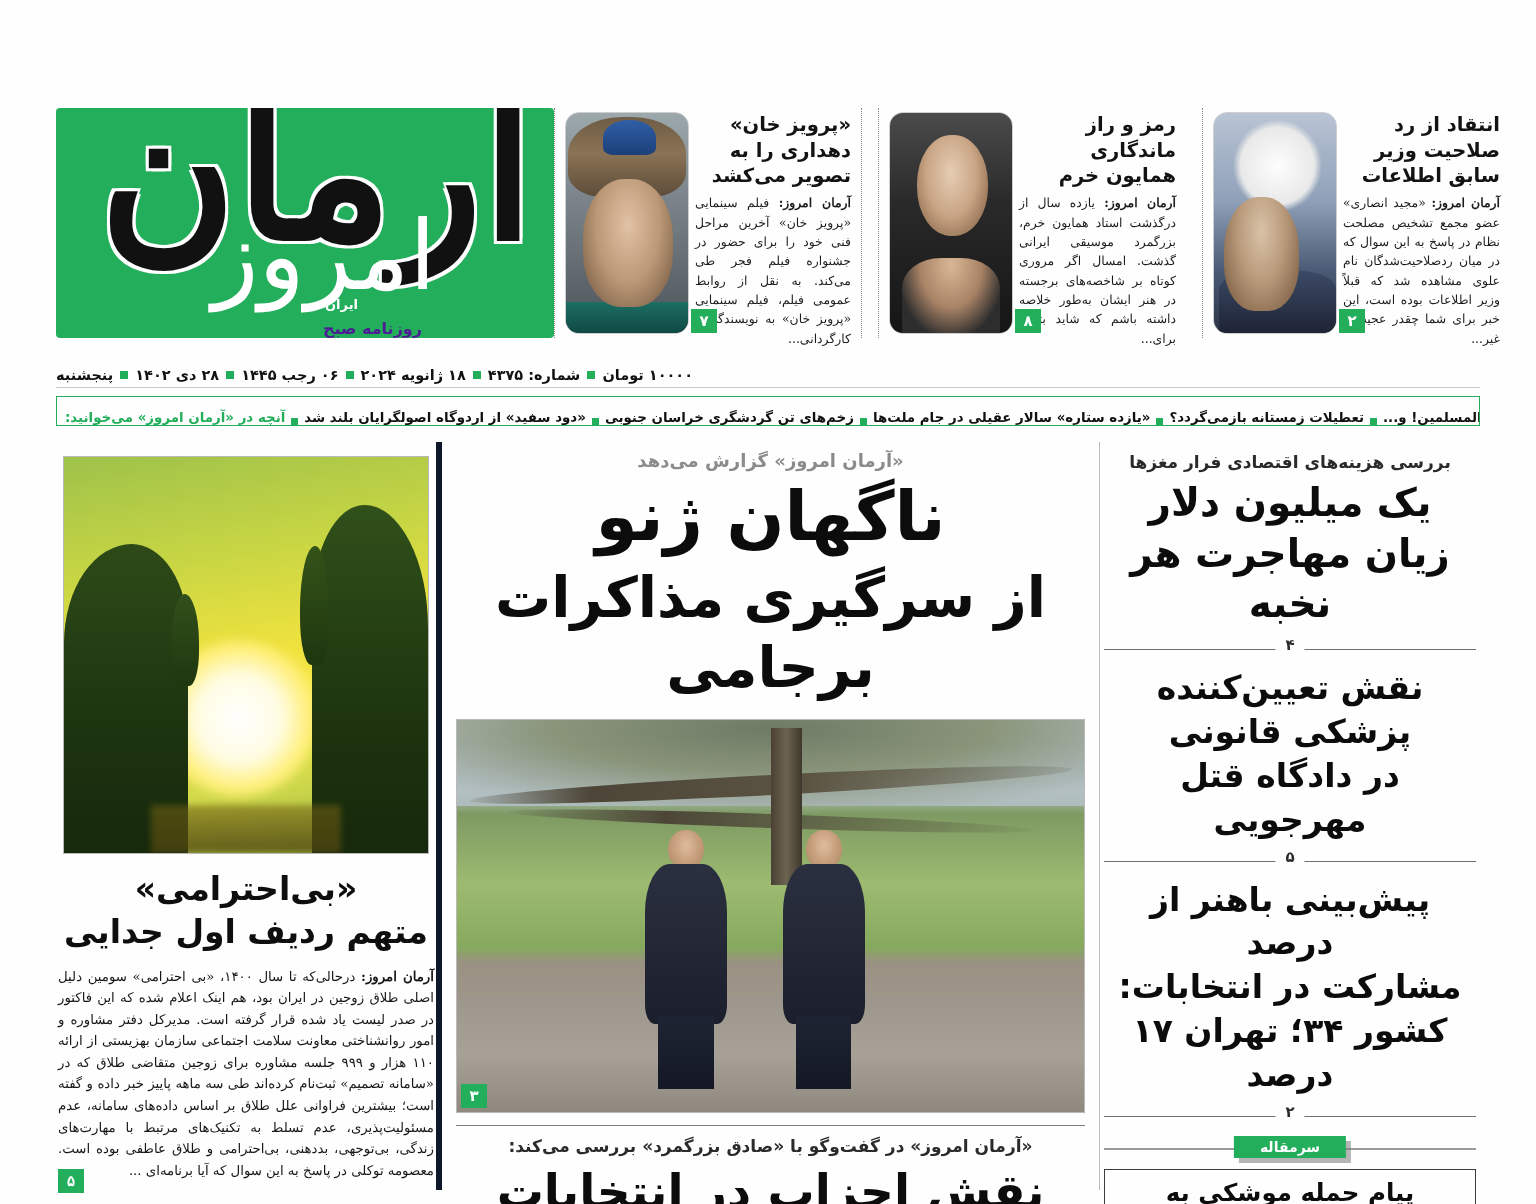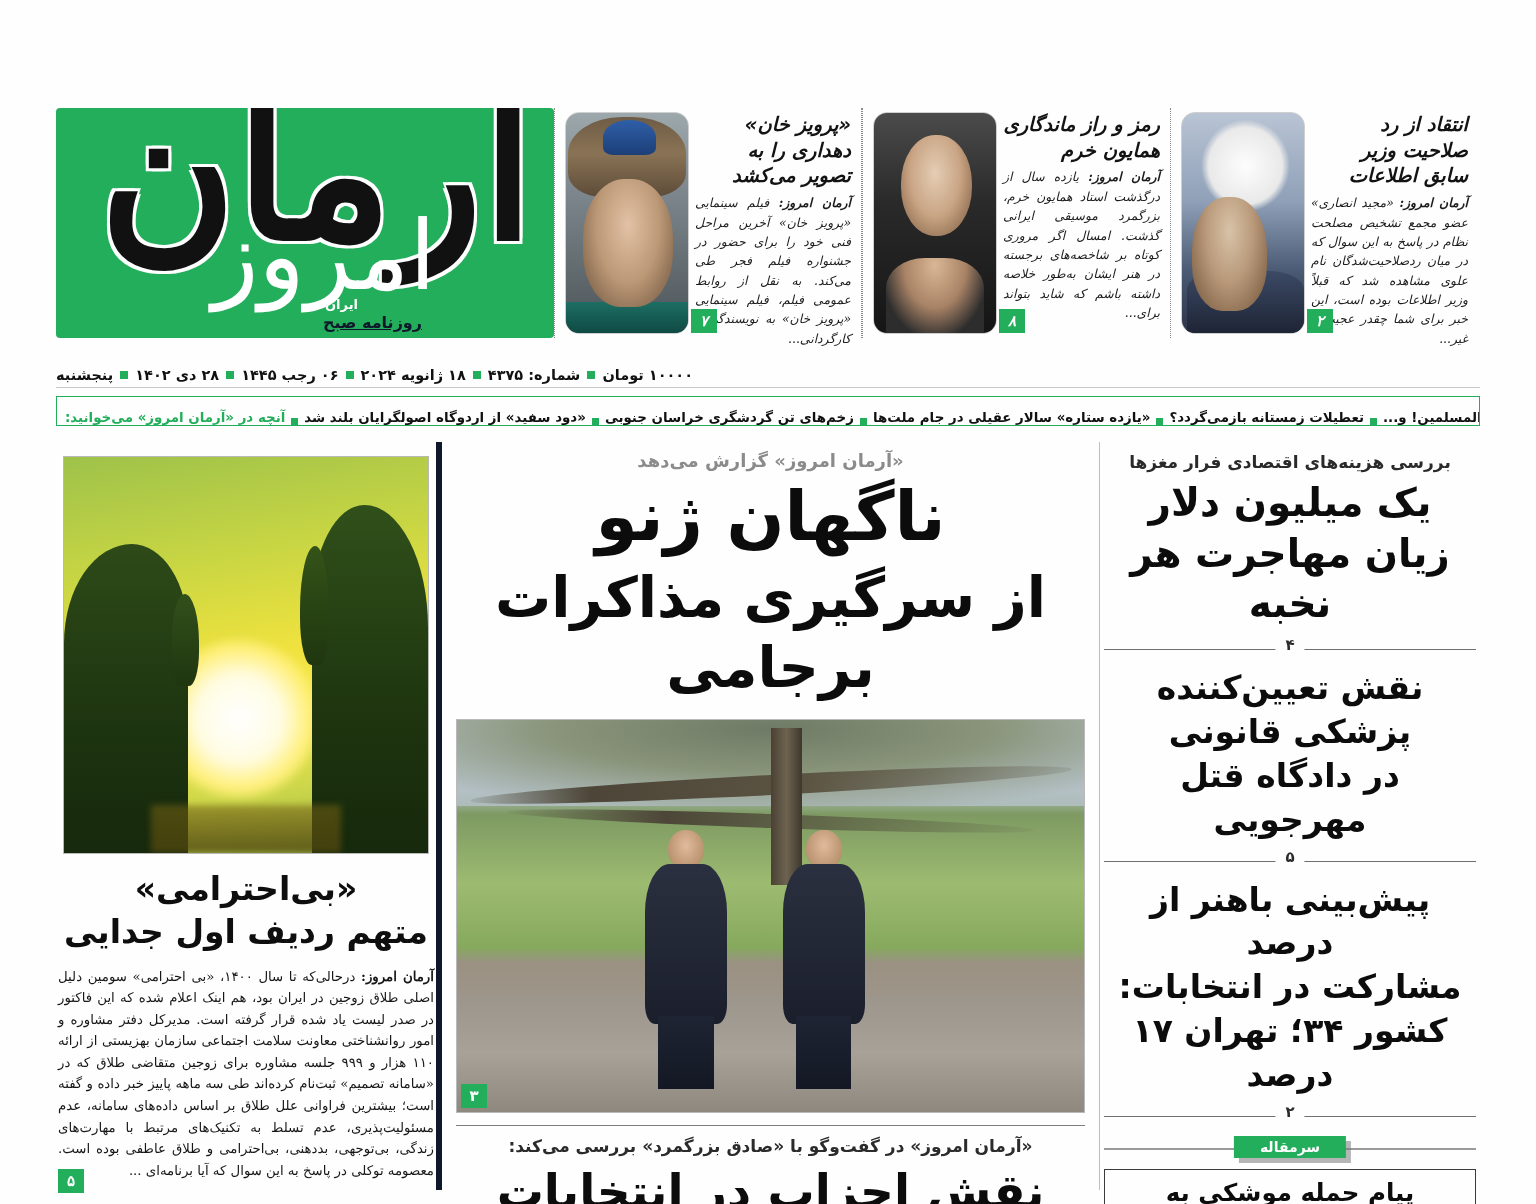--- a/index.html
+++ b/index.html
@@ -50,39 +50,38 @@
     position: absolute;
     right: 118px; bottom: 34px;
     font-family: "DejaVu Serif", serif;
     font-size: 96px; font-weight: 400;
     color: #ffffff;
     line-height: 1;
     white-space: nowrap;
   }
   .logo-tag {
     position: absolute;
-    right: 132px; bottom: 6px;
+    right: 132px; bottom: 0;
     font-size: 16px; font-weight: 600;
-    color: #0f172a;
+    color: #4c1d95;
     white-space: nowrap;
     letter-spacing: 1px;
-    text-decoration: underline;
   }
   .logo-tag2 {
     position: absolute;
     right: 196px; bottom: 26px;
     font-size: 13px; font-weight: 600;
     color: #ffffff;
     white-space: nowrap;
   }
 
   
   .teasers {
     display: flex; flex-direction: row-reverse;
-    gap: 0; flex: 1; height: 230px; font-style: italic;
+    gap: 16px; flex: 1; height: 230px;
   }
   .teaser {
     width: 308px; height: 230px;
     border-left: 1px dotted #8a8a8a;
     padding: 4px 8px 4px 10px;
     display: flex; flex-direction: row-reverse;
     position: relative;
   }
   .teaser:first-child { border-right: 1px dotted #8a8a8a; }
   .teaser-photo {

